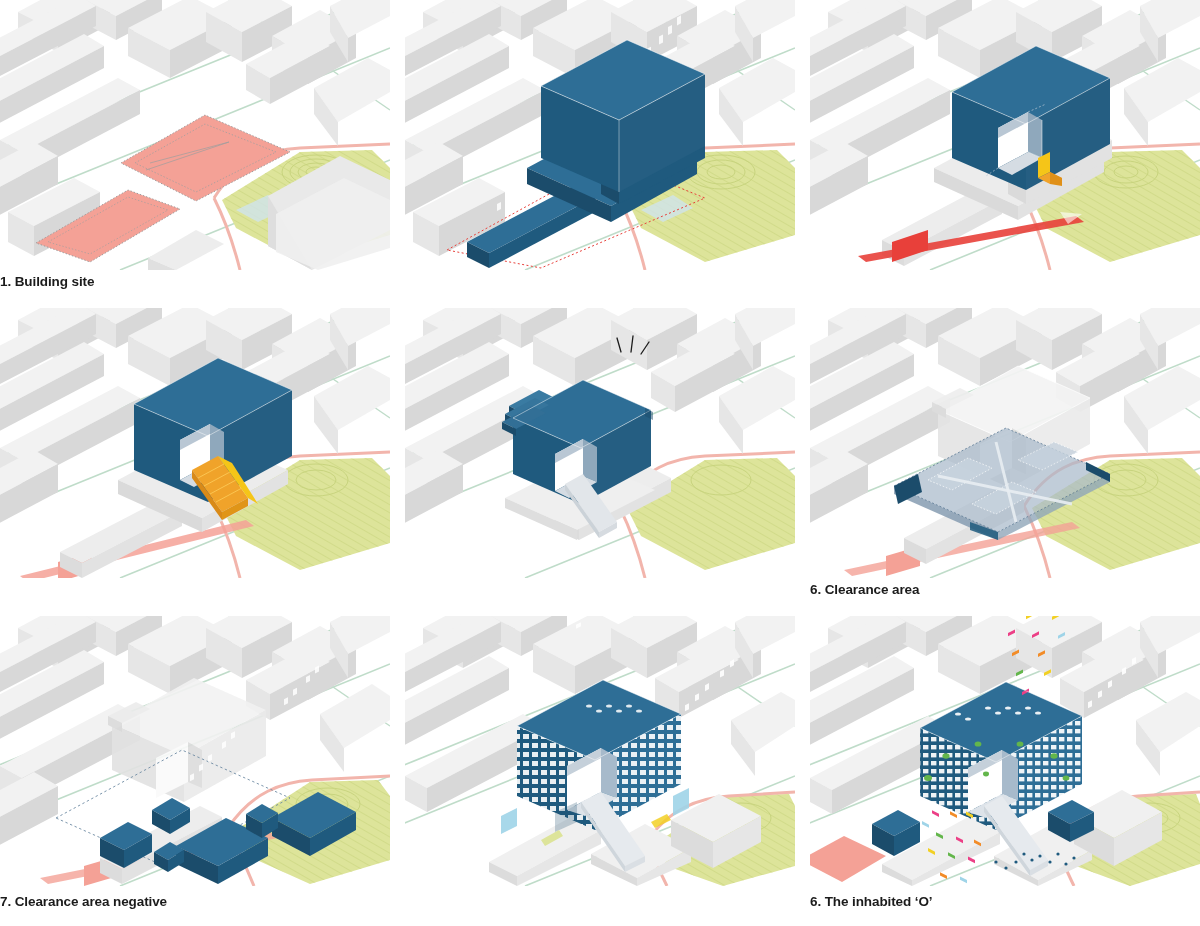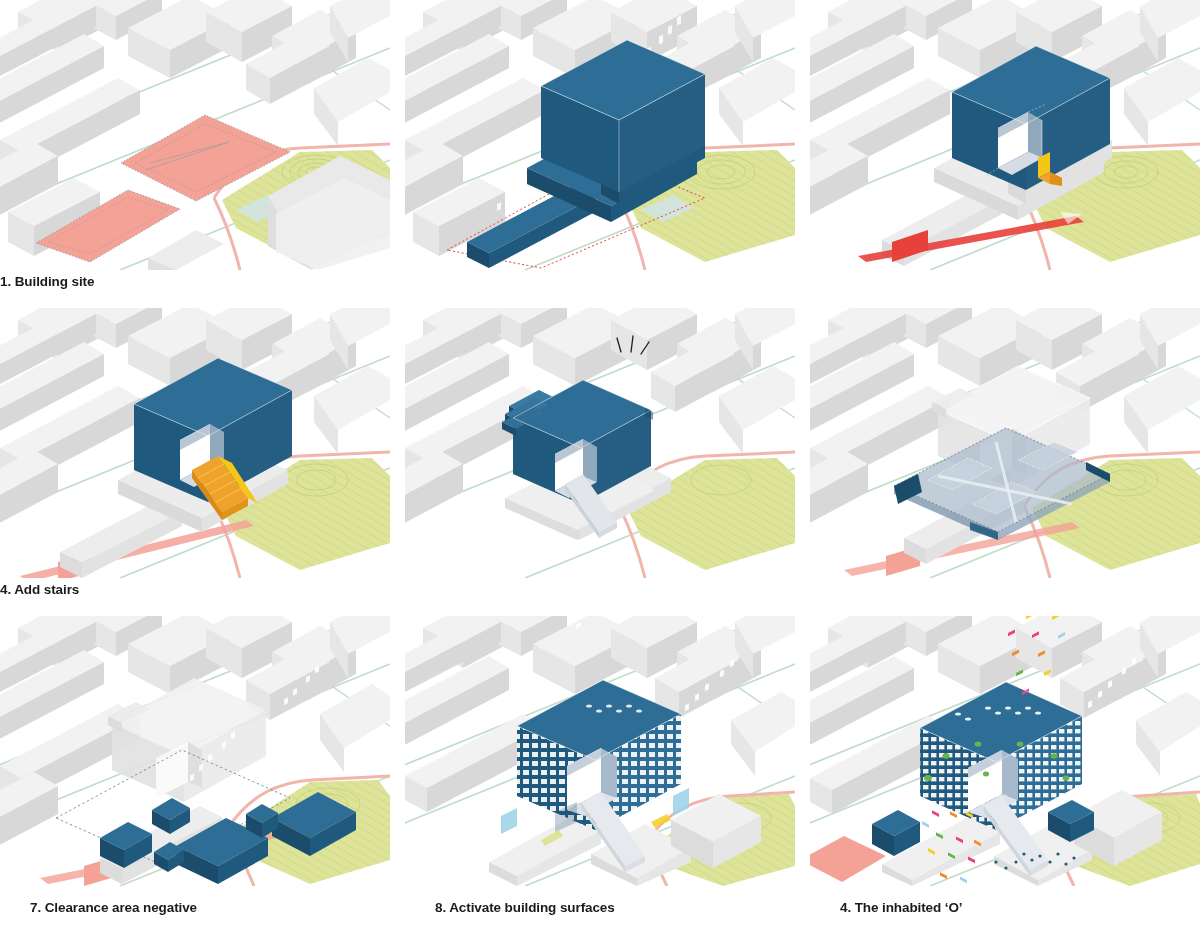--- a/index.html
+++ b/index.html
@@ -8,21 +8,21 @@
   .sheet{width:1200px;height:808px;display:grid;
          grid-template-columns:390px 390px 390px;
          grid-template-rows:308px 308px 310px;
          column-gap:15px;row-gap:0;}
   .panel{position:relative;}
   .viz{position:relative;width:390px;height:270px;overflow:hidden;background:#ffffff;}
   .viz svg{position:absolute;left:0;top:0;}
   .caption{position:absolute;left:0;top:274px;width:390px;
            font-size:13.5px;font-weight:bold;color:#1b1b1b;letter-spacing:-0.1px;
            white-space:nowrap;}
-  .r3 .caption{top:284px;margin-left:30px;}
+  .r3 .caption{top:278px;}
 </style>
 </head>
 <body>
 
 <div class="sheet">
 
   <div class="panel">
     <div class="viz">
       <svg width="390" height="270" viewBox="0 0 390 270">
         <defs>
@@ -517,21 +517,20 @@
           <g stroke="#FFD464" stroke-width="0.8" opacity="0.85" fill="none">
             <path d="M198 170 L224 156"></path>
               <path d="M204 178 L230 164"></path>
             <path d="M210 186 L236 172"></path>
               <path d="M216 194 L242 180"></path>
           </g>
           <path d="M218 148 L232 155 L258 196 L248 190 Z" fill="#F5C518"></path>
         </g>
       </svg>
     </div>
-    <div class="caption">4. Add stairs</div>
   </div>
 
   <div class="panel">
     <div class="viz">
       <svg width="390" height="270" viewBox="0 0 390 270">
         <use href="#city1"></use>
         <g>
           <path d="M222 200 L300 152 L372 150 L390 168 L390 235 L300 262 L236 228 Z" fill="#DDE49A"></path>
           <path d="M222 200 L300 152 L372 150 L390 168 L390 235 L300 262 L236 228 Z" fill="url(#contour1)" opacity="0.85"></path>
           <ellipse cx="316" cy="172" rx="30" ry="15" fill="none" stroke="#C8D47E" stroke-width="1"></ellipse>
@@ -758,20 +757,21 @@
 
           <path d="M128 168 L262 196" stroke="#E8EDF2" stroke-width="3" opacity="0.9" fill="none"></path>
           <path d="M186 134 L206 214" stroke="#E8EDF2" stroke-width="3" opacity="0.9" fill="none"></path>
 
           <path d="M84 178 L108 166 L112 184 L88 196 Z" fill="#1B4C6B"></path>
           <path d="M276 154 L300 166 L300 174 L276 162 Z" fill="#1B4C6B"></path>
           <path d="M160 214 L188 224 L188 232 L160 222 Z" fill="#1F5A7E" opacity="0.85"></path>
         </g>
       </svg>
     </div>
+    <div class="caption">6. Clearance area</div>
   </div>
 
   <div class="panel r3">
     <div class="viz">
       <svg width="390" height="270" viewBox="0 0 390 270">
         <use href="#city1"></use>
         <g>
           <path d="M236 214 L310 166 L378 164 L390 180 L390 244 L310 268 L248 240 Z" fill="#DDE49A"></path>
           <path d="M236 214 L310 166 L378 164 L390 180 L390 244 L310 268 L248 240 Z" fill="url(#contour1)" opacity="0.85"></path>
           <ellipse cx="328" cy="188" rx="32" ry="16" fill="none" stroke="#C8D47E" stroke-width="1"></ellipse>
@@ -1055,21 +1055,20 @@
         </g>
 
         <g>
           <path d="M96 200 L112 192 L112 210 L96 218 Z" fill="#9FD4E8" opacity="0.9"></path>
           <path d="M268 180 L284 172 L284 192 L268 200 Z" fill="#9FD4E8" opacity="0.9"></path>
           <path d="M136 224 L154 214 L158 220 L140 230 Z" fill="#DDE49A"></path>
           <path d="M246 206 L262 198 L266 204 L250 212 Z" fill="#F2D024" opacity="0.85"></path>
         </g>
       </svg>
     </div>
-    <div class="caption">8. Activate building surfaces</div>
   </div>
 
   <div class="panel r3">
     <div class="viz">
       <svg width="390" height="270" viewBox="0 0 390 270">
         <defs>
           <pattern id="win9" width="8" height="8" patternUnits="userSpaceOnUse">
             <rect width="8" height="8" fill="#1F5A7E"></rect>
             <rect x="1" y="1" width="5.4" height="4.4" fill="#ffffff" opacity="0.92"></rect>
           </pattern>
@@ -1259,16 +1258,16 @@
             <circle cx="206" cy="246" r="1.6"></circle>
           <circle cx="240" cy="246" r="1.6"></circle>
             <circle cx="248" cy="238" r="1.6"></circle>
           <circle cx="196" cy="252" r="1.6"></circle>
             <circle cx="186" cy="246" r="1.6"></circle>
           <circle cx="256" cy="248" r="1.6"></circle>
             <circle cx="264" cy="242" r="1.6"></circle>
         </g>
       </svg>
     </div>
-    <div class="caption">4. The inhabited ‘O’</div>
+    <div class="caption">6. The inhabited ‘O’</div>
   </div>
 
 </div>
 
 </body></html>

